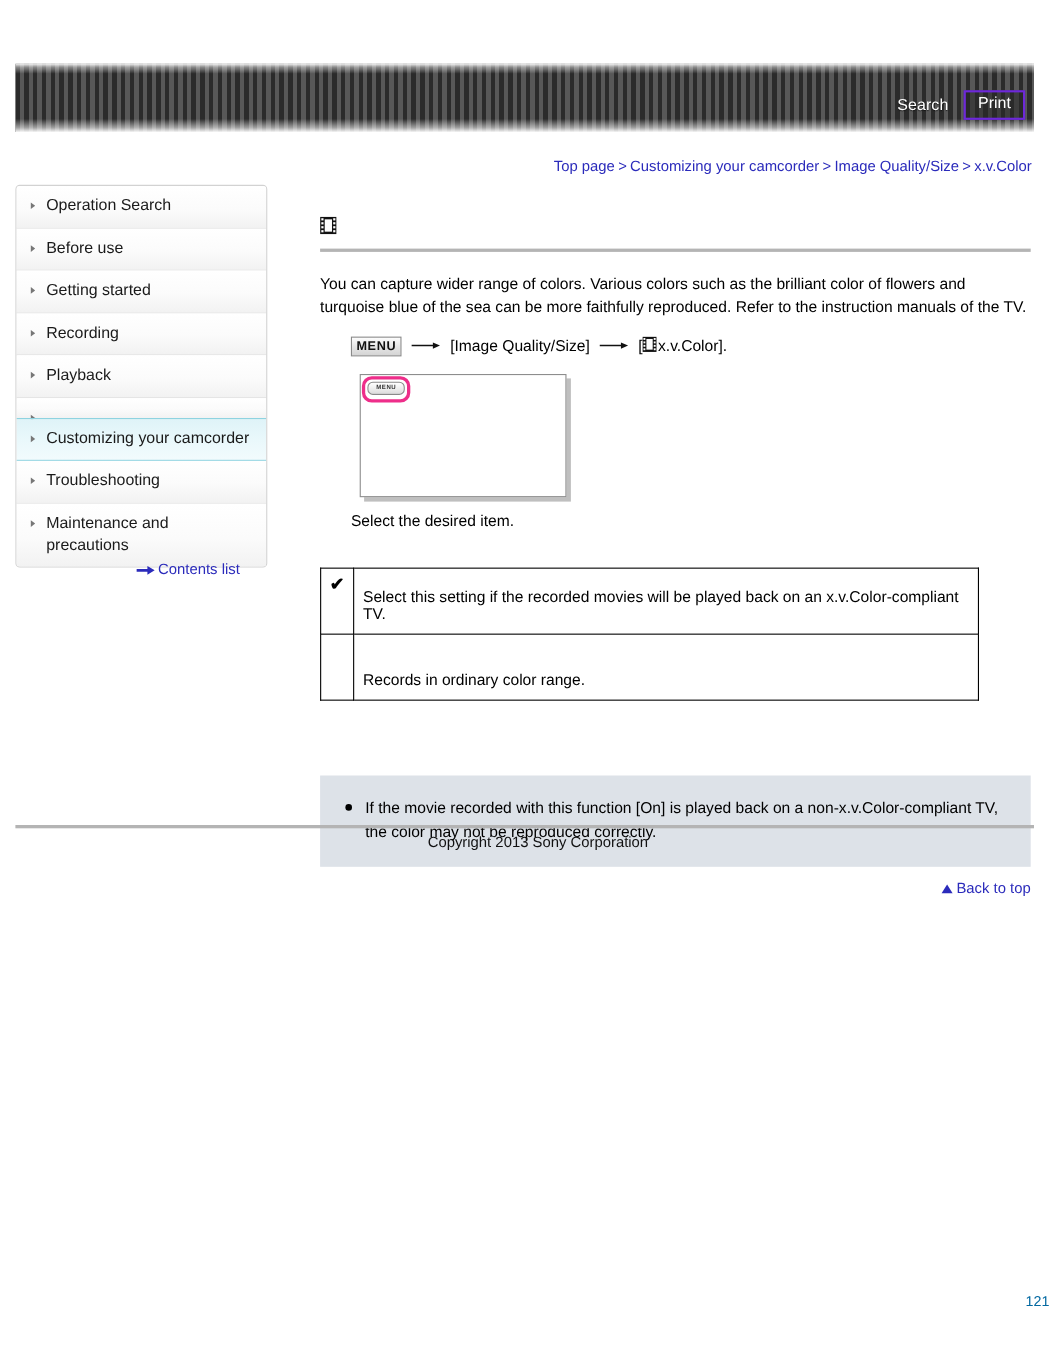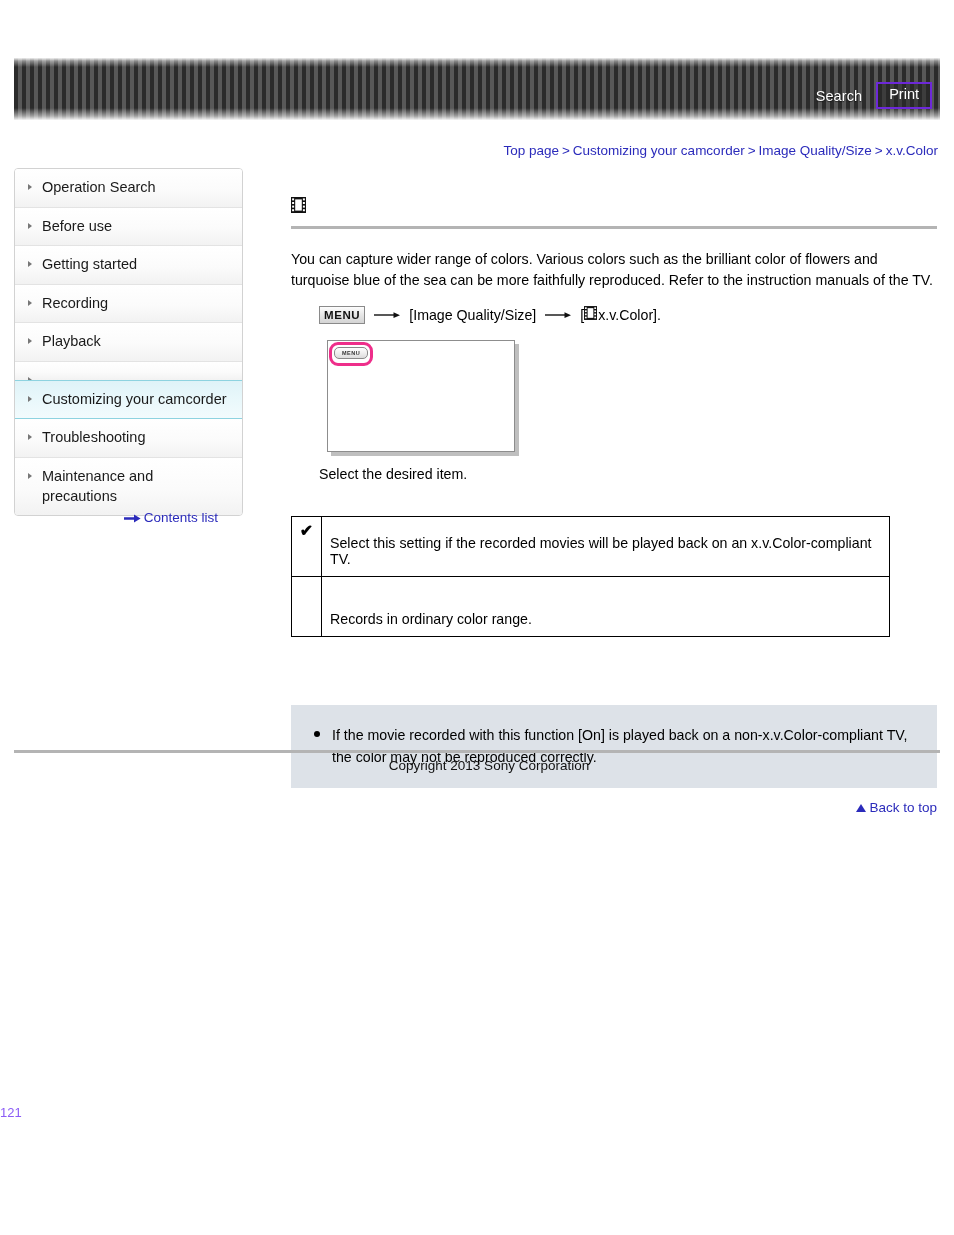--- a/index.html
+++ b/index.html
@@ -320,25 +320,25 @@
     left: 12px;
     top: 758px;
     width: 954px;
     text-align: center;
     font-size: 13.5px;
     color: #111;
   }
   .page-number {
     position: absolute;
     left: 0;
-    top: 1105px;
+    top: 1175px;
     width: 954px;
-    text-align: left;
+    text-align: right;
     font-size: 13px;
-    color: #8b5cf6;
+    color: #0369a1;
   }
 </style>
 </head>
 <body>
 
 <div class="header-wrap">
   <div class="header-bar"></div>
   <div class="header-actions">
     <span class="search-link">Search</span>
     <span class="print-button">Print</span>

